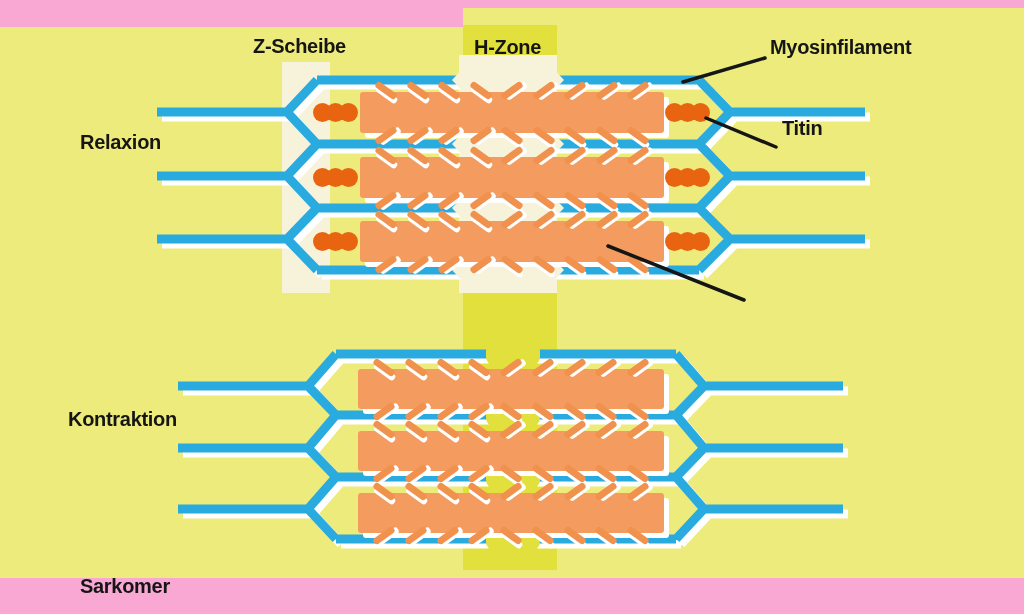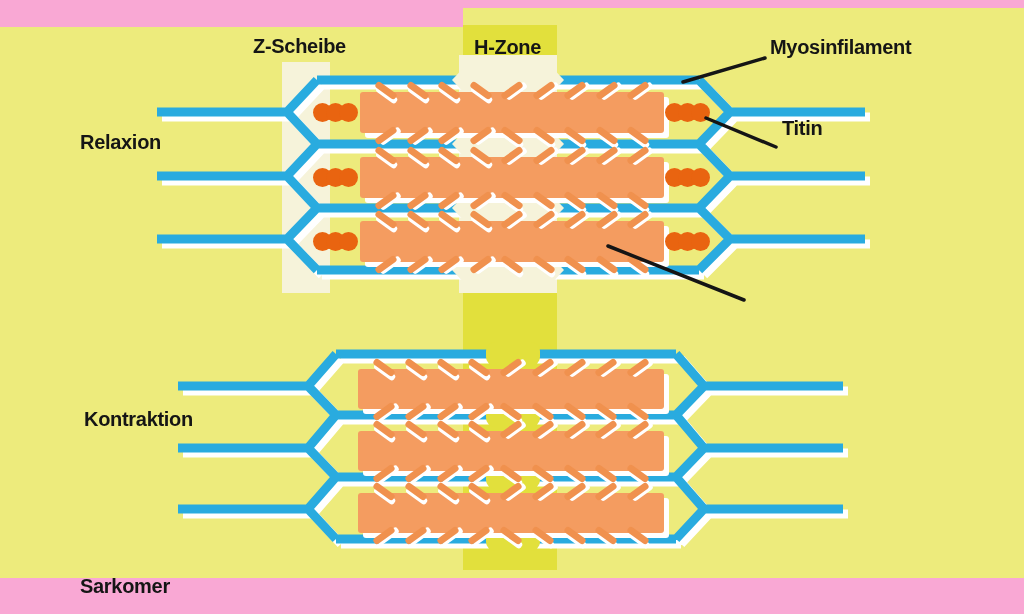--- a/index.html
+++ b/index.html
@@ -184,15 +184,15 @@
     <svg width="1024" height="614" class="overlay">
       <line x1="765" y1="58" x2="683" y2="82" stroke="#151515" stroke-width="3.5" stroke-linecap="round"></line>
       <line x1="776" y1="147" x2="706" y2="118" stroke="#151515" stroke-width="3.5" stroke-linecap="round"></line>
       <line x1="744" y1="300" x2="608" y2="246" stroke="#151515" stroke-width="3.5" stroke-linecap="round"></line>
     </svg>
     <div class="label" style="left: 253px; top: 36px; color: rgb(21, 21, 21);">Z-Scheibe</div>
     <div class="label" style="left: 474px; top: 37px; color: rgb(21, 21, 21);">H-Zone</div>
     <div class="label" style="left: 770px; top: 37px; color: rgb(21, 21, 21);">Myosinfilament</div>
     <div class="label" style="left: 782px; top: 118px; color: rgb(21, 21, 21);">Titin</div>
     <div class="label" style="left: 80px; top: 132px; color: rgb(21, 21, 21);">Relaxion</div>
-    <div class="label" style="left: 84px; top: 409px; color: rgb(21, 21, 21);">Kontraktion</div>
+    <div class="label" style="left: 68px; top: 409px; color: rgb(21, 21, 21);">Kontraktion</div>
     <div class="label" style="left: 80px; top: 576px; color: rgb(21, 21, 21);">Sarkomer</div>
   </div>
 
 </body></html>

